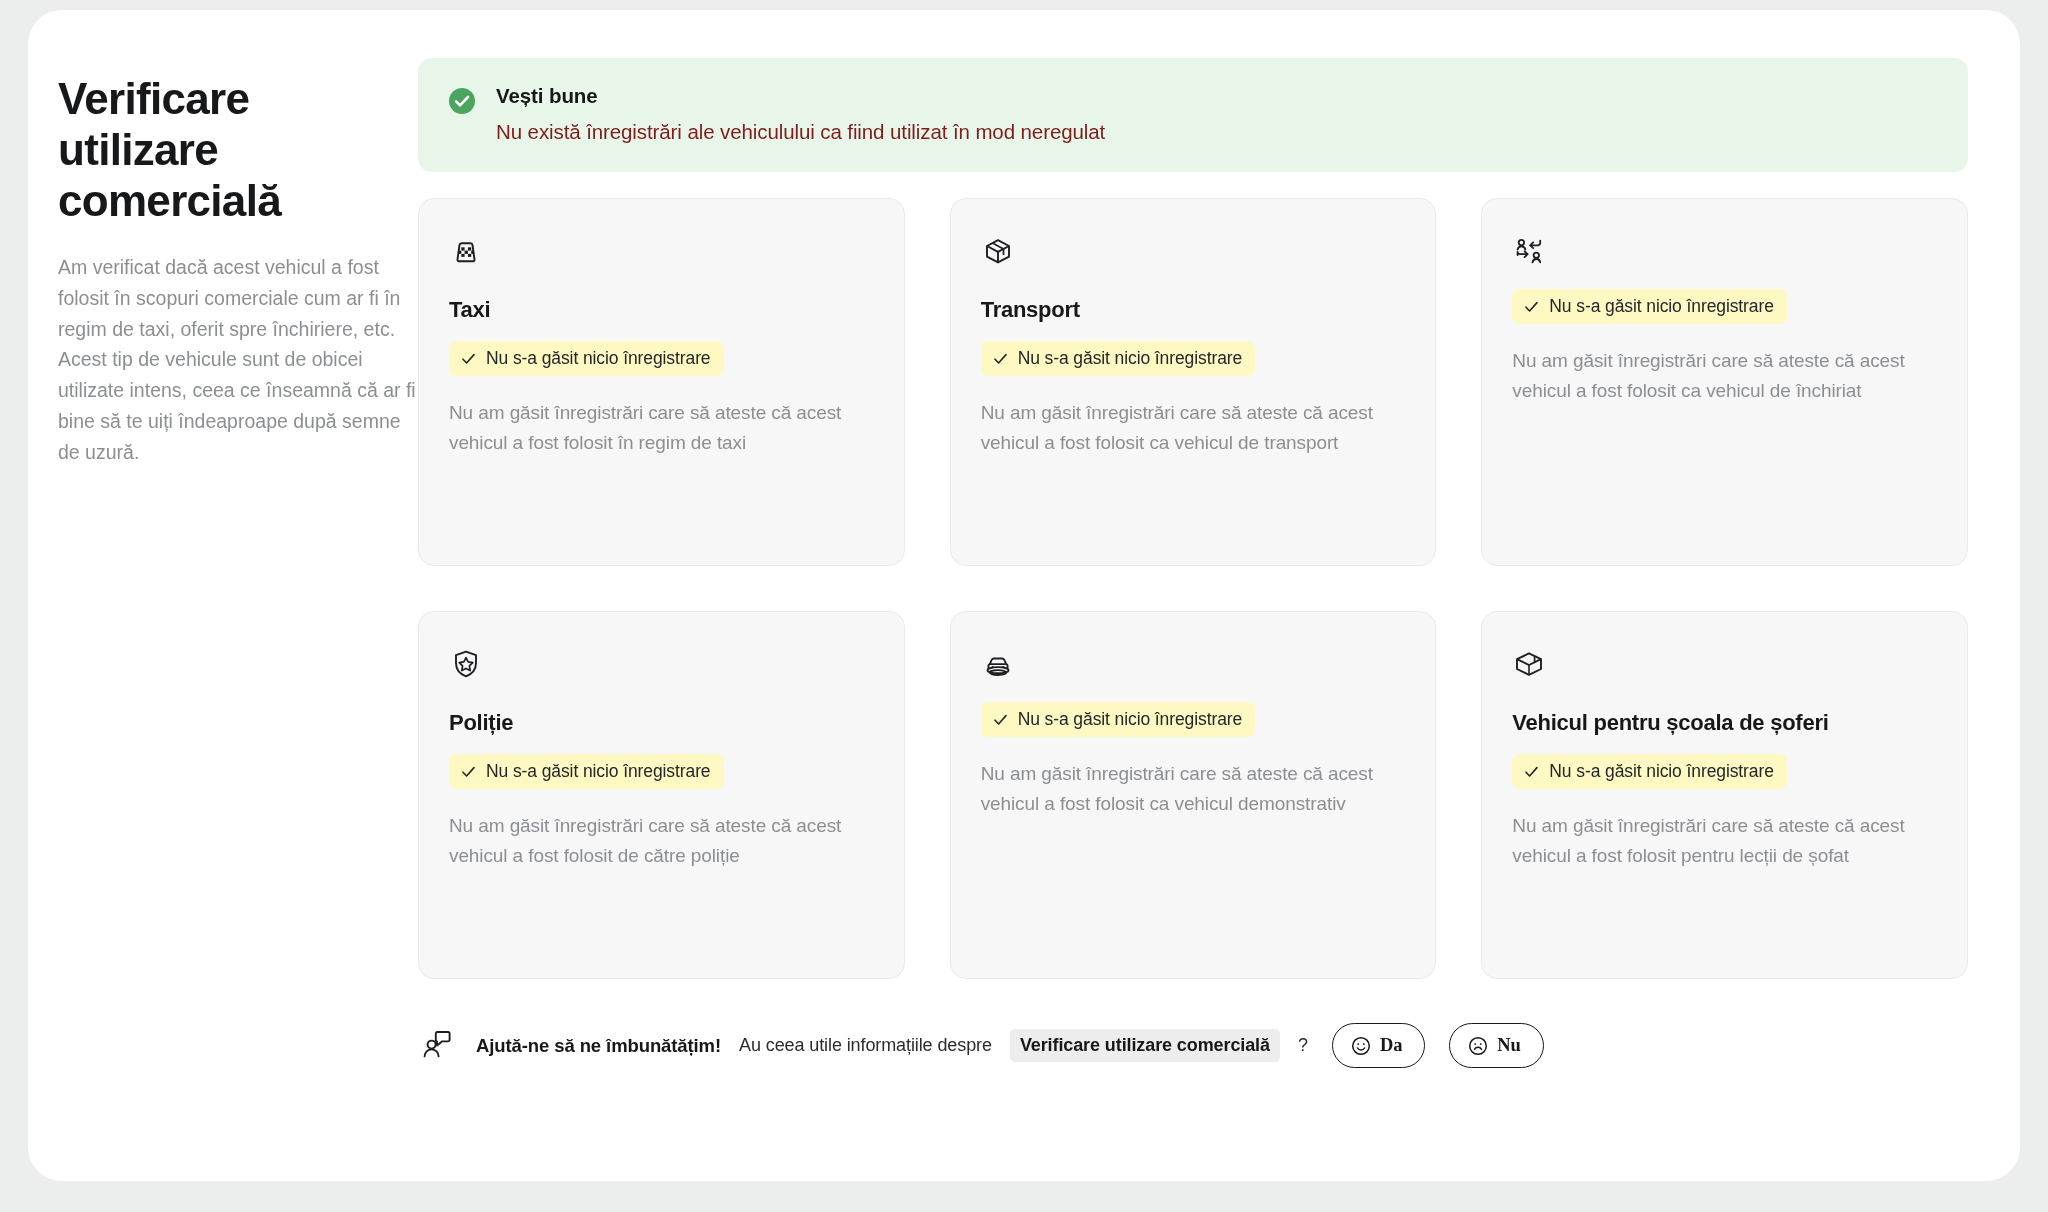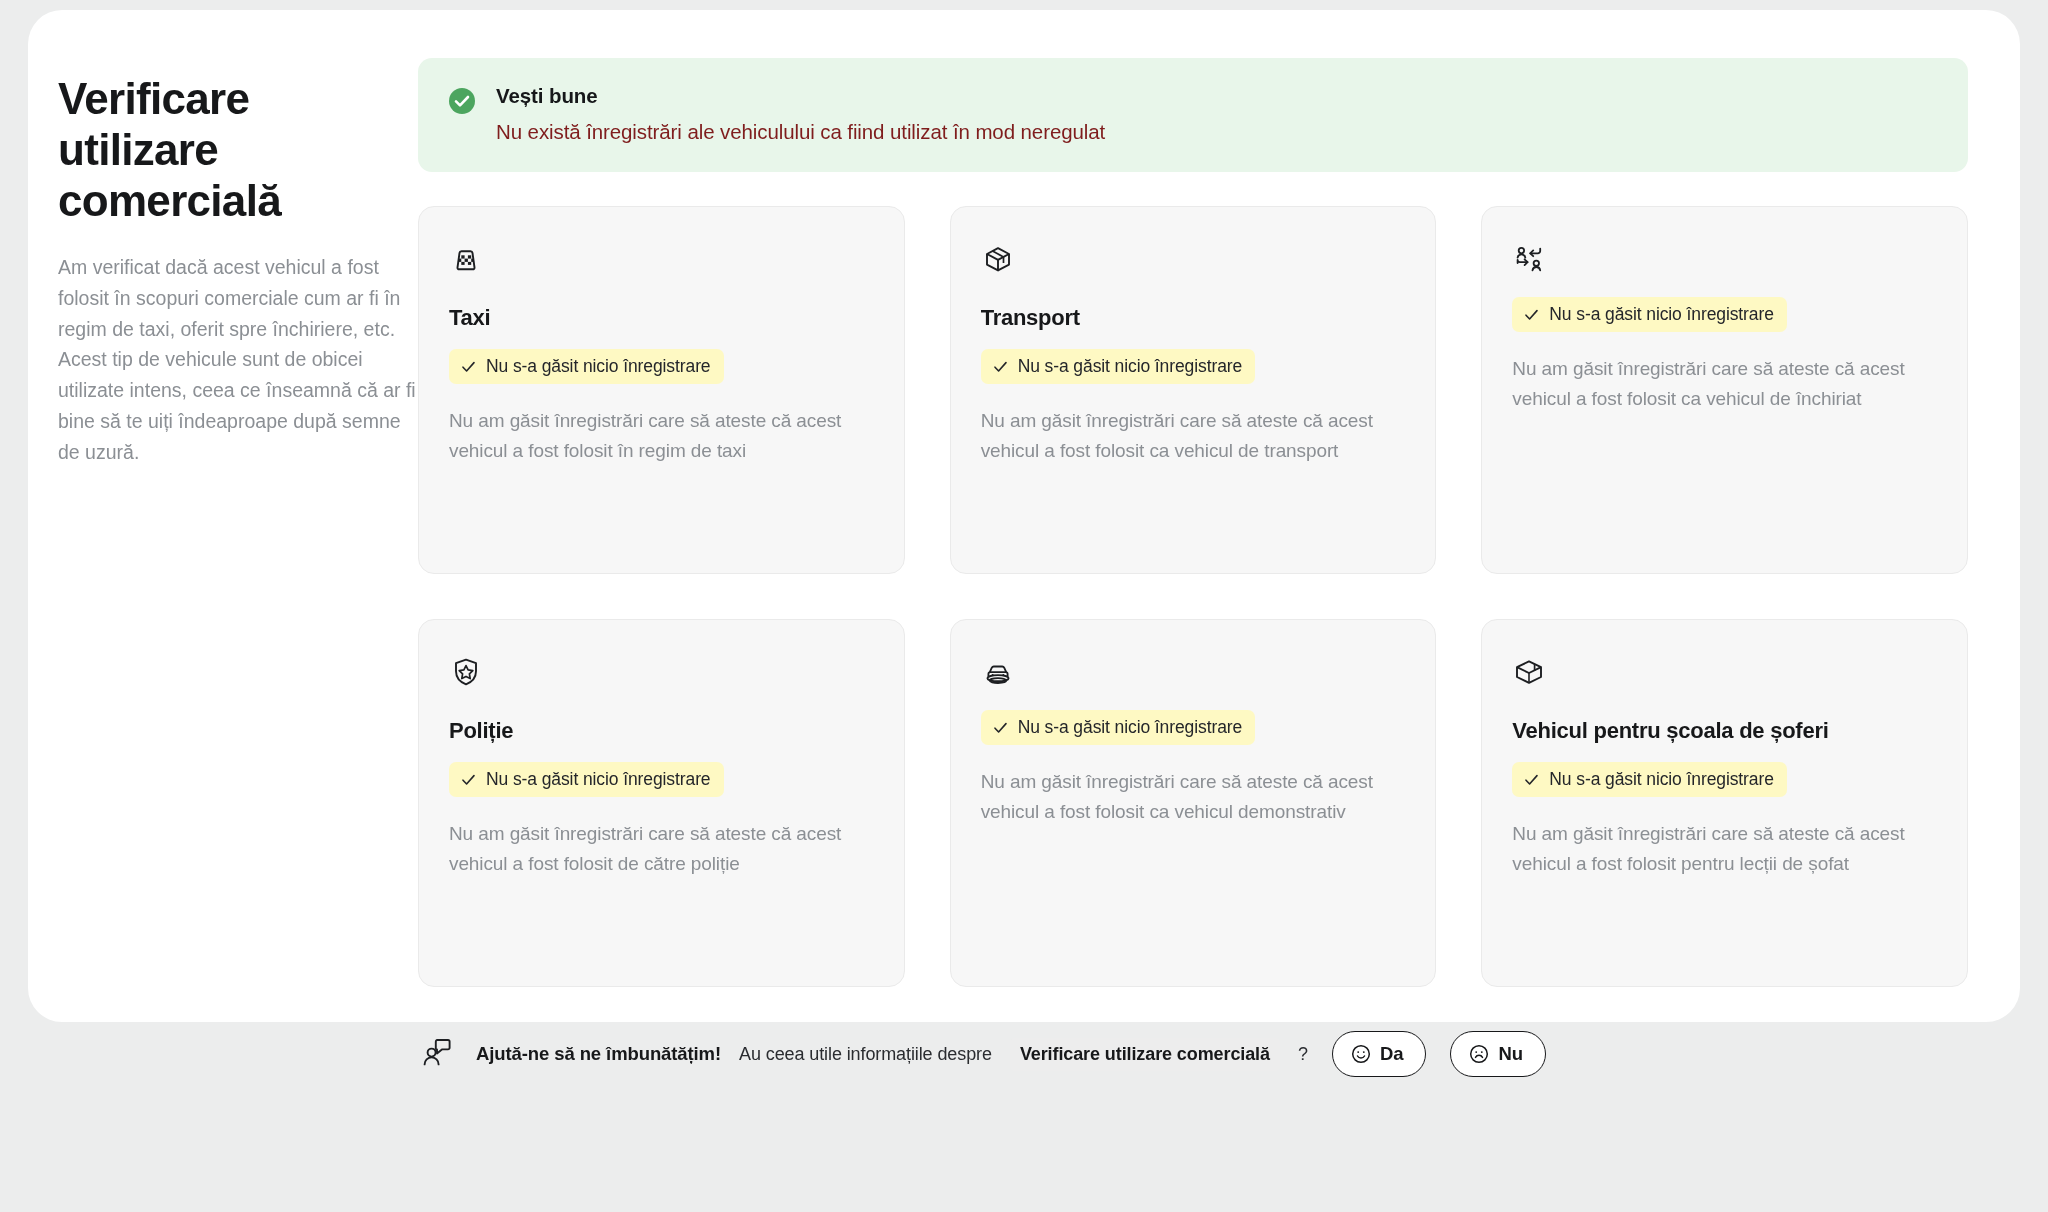--- a/index.html
+++ b/index.html
@@ -5,21 +5,21 @@
   * { box-sizing: border-box; margin: 0; padding: 0; }
   html, body { width: 2048px; height: 1212px; }
   body {
     background: #eceded;
     font-family: "Liberation Sans", sans-serif;
     -webkit-font-smoothing: antialiased;
   }
   .page-frame {
     position: absolute;
     left: 28px; top: 10px;
-    width: 1992px; height: 1012px;
+    width: 1992px; height: 1171px;
     background: #ffffff;
     border-radius: 34px;
   }
   .layout { display: flex; padding: 48px 0 0 0; }
 
   
   .left-col { width: 390px; padding: 15px 0 0 30px; flex: none; }
   .page-title {
     font-size: 44px;
     line-height: 1.16;
@@ -57,21 +57,21 @@
     letter-spacing: -0.1px;
   }
 
   .section-title {
     margin: 48px 0 0 2px;
     font-size: 21px; font-weight: 700; color: #17181a;
     letter-spacing: -0.2px;
   }
 
   .card-grid {
-    margin-top: 34px;
+    margin-top: 26px;
     display: grid;
     grid-template-columns: repeat(3, 1fr);
     column-gap: 36px;
     row-gap: 36px;
     gap: 45px;
   }
   .card {
     background: #f7f7f7;
     border: 1px solid #eaeaea;
     border-radius: 16px;
@@ -117,21 +117,21 @@
   }
   .fb-q { font-size: 18px; color: #2a2c30; }
   .fb-btn {
     margin-left: 6px;
     display: inline-flex; align-items: center; gap: 9px;
     border: 1.6px solid #17181a;
     background: #fff;
     border-radius: 40px;
     padding: 11px 22px 11px 18px;
     font-size: 18.5px; font-weight: 700; color: #17181a;
-    font-family: Liberation Sans, sans-serif;
+    font-family: Liberation Serif, serif;
     letter-spacing: -0.1px;
     cursor: pointer;
   }
   .fb-btn svg { flex: none; display: block; }
 </style>
 </head>
 <body>
 
 <div class="page-frame">
   <div class="layout">

